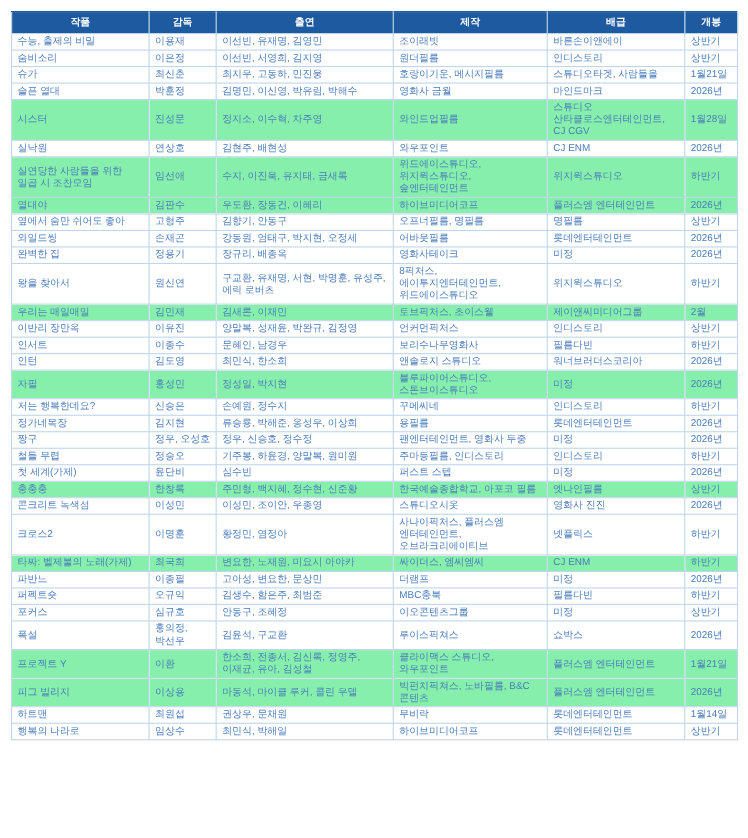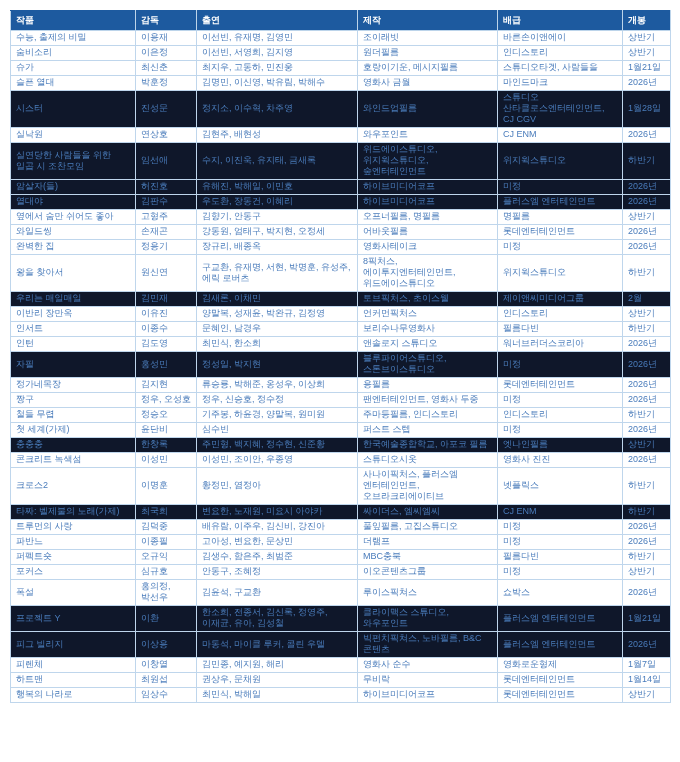--- a/index.html
+++ b/index.html
@@ -24,40 +24,40 @@
   table {
     border-collapse: collapse;
     width: 100%;
     table-layout: fixed;
   }
   thead th {
     background: #1d5a9f;
     color: #ffffff;
     font-size: 9px;
     font-weight: bold;
-    text-align: left;
+    text-align: center;
     padding: 4px 5px;
     border: 1px solid #bcd4ea;
     border-top-color: #1d5a9f;
     height: 11px;
     line-height: 11px;
   }
   tbody td {
     color: #4a7cbb;
     font-size: 9px;
     line-height: 11px;
     padding: 1px 5px 2px 5px;
     border: 1px solid #bfd6ec;
     vertical-align: middle;
     word-break: keep-all;
     overflow: hidden;
     background: #ffffff;
   }
   tbody tr.shaded td {
-    background: #0f172a;
+    background: #86efac;
   }
 </style>
 </head>
 <body>
 
 <div class="page">
   <div class="table-wrap">
     <table>
       <colgroup>
         <col style="width:125px">
@@ -128,28 +128,20 @@
           </tr>
           <tr class="shaded">
             <td>실연당한 사람들을 위한 일곱 시 조찬모임</td>
             <td>임선애</td>
             <td>수지, 이진욱, 유지태, 금새록</td>
             <td>위드에이스튜디오, 위지윅스튜디오, 숲엔터테인먼트</td>
             <td>위지윅스튜디오</td>
             <td>하반기</td>
           </tr>
           <tr class="shaded">
-            <td>암살자(들)</td>
-            <td>허진호</td>
-            <td>유해진, 박해일, 이민호</td>
-            <td>하이브미디어코프</td>
-            <td>미정</td>
-            <td>2026년</td>
-          </tr>
-          <tr class="shaded">
             <td>열대야</td>
             <td>김판수</td>
             <td>우도환, 장동건, 이혜리</td>
             <td>하이브미디어코프</td>
             <td>플러스엠 엔터테인먼트</td>
             <td>2026년</td>
           </tr>
           <tr>
             <td>옆에서 숨만 쉬어도 좋아</td>
             <td>고형주</td>
@@ -216,20 +208,28 @@
           </tr>
           <tr class="shaded">
             <td>자필</td>
             <td>홍성민</td>
             <td>정성일, 박지현</td>
             <td>블루파이어스튜디오, 스톤브이스튜디오</td>
             <td>미정</td>
             <td>2026년</td>
           </tr>
           <tr>
+            <td>저는 행복한데요?</td>
+            <td>신승은</td>
+            <td>손예원, 정수지</td>
+            <td>꾸메씨네</td>
+            <td>인디스토리</td>
+            <td>하반기</td>
+          </tr>
+          <tr>
             <td>정가네목장</td>
             <td>김지현</td>
             <td>류승룡, 박해준, 옹성우, 이상희</td>
             <td>용필름</td>
             <td>롯데엔터테인먼트</td>
             <td>2026년</td>
           </tr>
           <tr>
             <td>짱구</td>
             <td>정우, 오성호</td>
@@ -278,28 +278,20 @@
             <td>넷플릭스</td>
             <td>하반기</td>
           </tr>
           <tr class="shaded">
             <td>타짜: 벨제불의 노래(가제)</td>
             <td>최국희</td>
             <td>변요한, 노재원, 미요시 아야카</td>
             <td>싸이더스, 엠씨엠씨</td>
             <td>CJ ENM</td>
             <td>하반기</td>
-          </tr>
-          <tr>
-            <td>트루먼의 사랑</td>
-            <td>김덕중</td>
-            <td>배유람, 이주우, 김신비, 강진아</td>
-            <td>풀잎필름, 고집스튜디오</td>
-            <td>미정</td>
-            <td>2026년</td>
           </tr>
           <tr>
             <td>파반느</td>
             <td>이종필</td>
             <td>고아성, 변요한, 문상민</td>
             <td>더램프</td>
             <td>미정</td>
             <td>2026년</td>
           </tr>
           <tr>
@@ -336,28 +328,20 @@
           </tr>
           <tr class="shaded">
             <td>피그 빌리지</td>
             <td>이상용</td>
             <td>마동석, 마이클 루커, 콜린 우델</td>
             <td>빅펀치픽쳐스, 노바필름, B&amp;C 콘텐츠</td>
             <td>플러스엠 엔터테인먼트</td>
             <td>2026년</td>
           </tr>
           <tr>
-            <td>피렌체</td>
-            <td>이창열</td>
-            <td>김민종, 예지원, 해리</td>
-            <td>영화사 순수</td>
-            <td>영화로운형제</td>
-            <td>1월7일</td>
-          </tr>
-          <tr>
             <td>하트맨</td>
             <td>최원섭</td>
             <td>권상우, 문채원</td>
             <td>무비락</td>
             <td>롯데엔터테인먼트</td>
             <td>1월14일</td>
           </tr>
           <tr>
             <td>행복의 나라로</td>
             <td>임상수</td>

